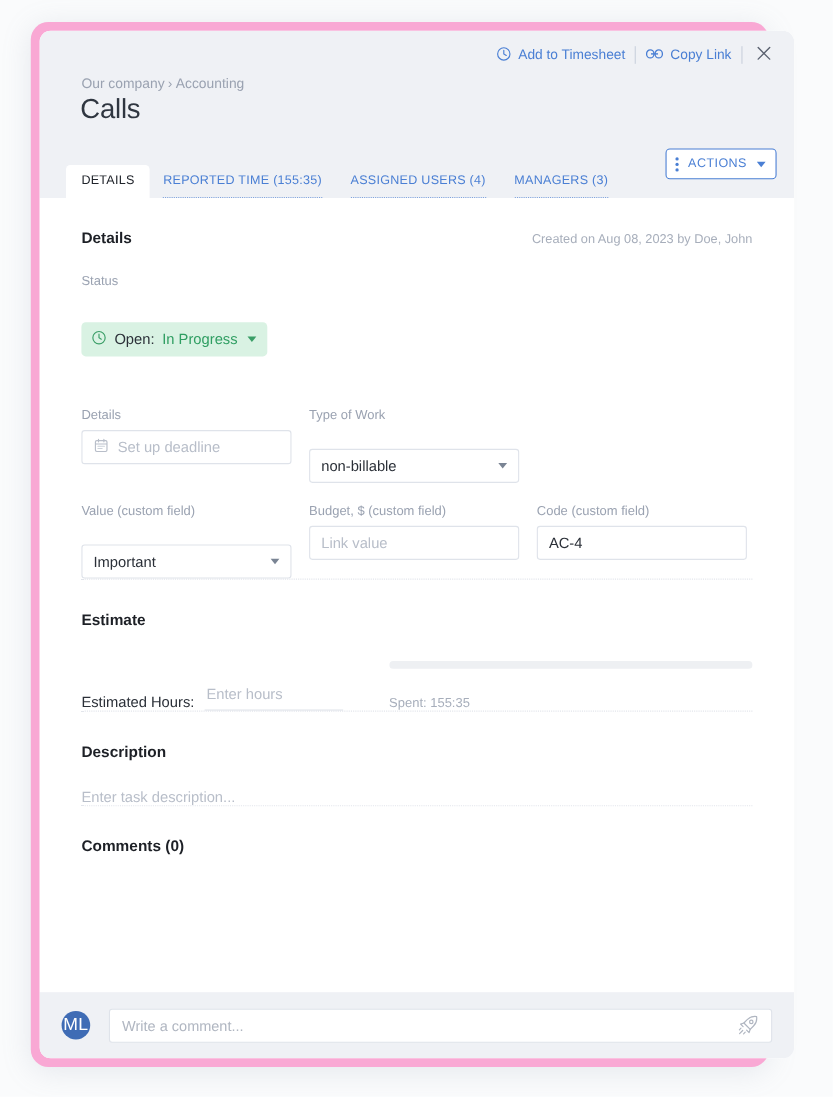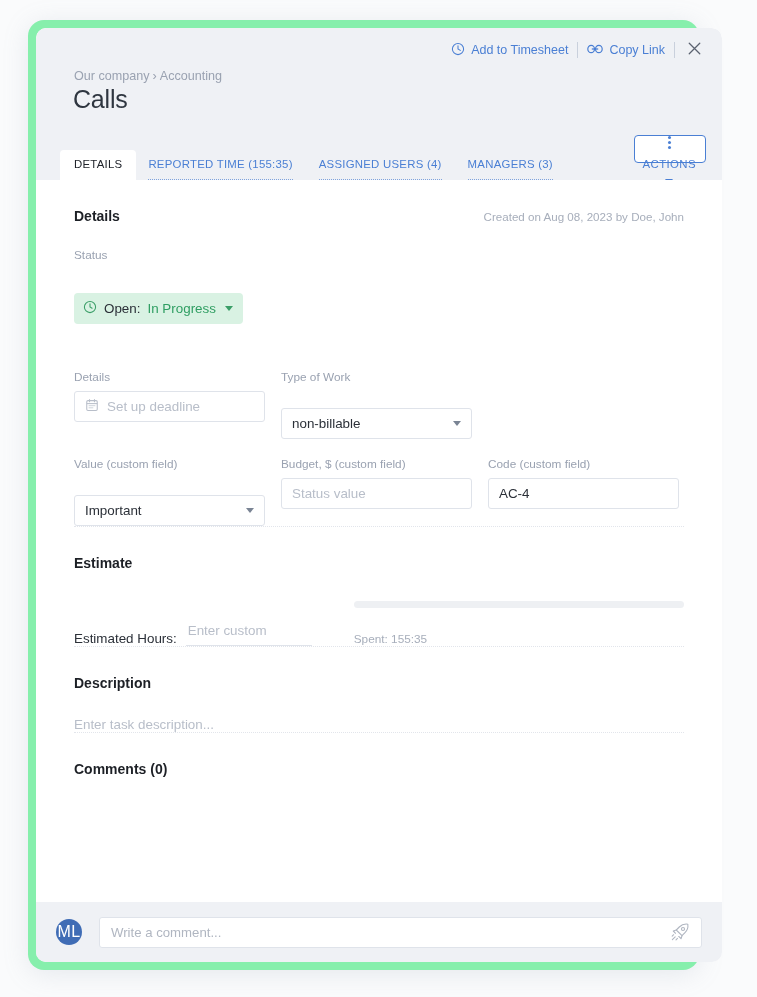--- a/index.html
+++ b/index.html
@@ -15,21 +15,21 @@
     overflow: hidden;
   }
 
   
   .modal-frame {
     position: absolute;
     left: 28px;
     top: 20px;
     width: 671px;
     height: 950px;
-    background: #86efac;
+    background: #f9a8d4;
     border-radius: 16px;
     box-shadow: 0 4px 26px rgba(140,150,170,0.18);
     box-sizing: border-box;
     padding: 8px;
   }
   .modal-inner {
     position: relative;
     width: 686px;
     height: 934px;
     border-radius: 10px;
@@ -134,21 +134,20 @@
     gap: 9px;
     border: 1px solid #4a7fd4;
     border-radius: 4px;
     background: #ffffff;
     height: 26px;
     padding: 0 9px 0 8px;
     cursor: pointer;
     font-size: 11.4px;
     letter-spacing: 0.4px;
     color: #4a7fd4;
-    flex-direction: column;
   }
   .dots-v {
     display: flex;
     flex-direction: column;
     gap: 2px;
     align-items: center;
   }
   .dots-v i {
     width: 3px; height: 3px; border-radius: 50%;
     background: #4a7fd4; display: block;
@@ -486,21 +485,21 @@
                   <span>Important</span>
                 </span>
             <span class="caret-gray"></span>
           </div>
         </div>
 
         <div class="field">
           <div class="field-label">Budget, $ (custom field)</div>
           <div class="input-box">
             <span class="input-left">
-                  <span class="ph">Status value</span>
+                  <span class="ph">Link value</span>
                 </span>
           </div>
         </div>
 
         <div class="field">
           <div class="field-label">Code (custom field)</div>
           <div class="input-box">
             <span class="input-left">
                   <span>AC-4</span>
                 </span>
@@ -509,21 +508,21 @@
       </div>
 
       <hr class="dotted sep1">
 
       <div class="row-head">
         <div class="sec-title">Estimate</div>
       </div>
 
       <div class="est-row">
         <div class="est-label">Estimated Hours:</div>
-        <div class="est-input">Enter custom</div>
+        <div class="est-input">Enter hours</div>
         <div class="est-right">
           <div class="progress"></div>
           <div class="spent">Spent: 155:35</div>
         </div>
       </div>
 
       <hr class="dotted sep2">
 
       <div class="row-head">
         <div class="sec-title">Description</div>

